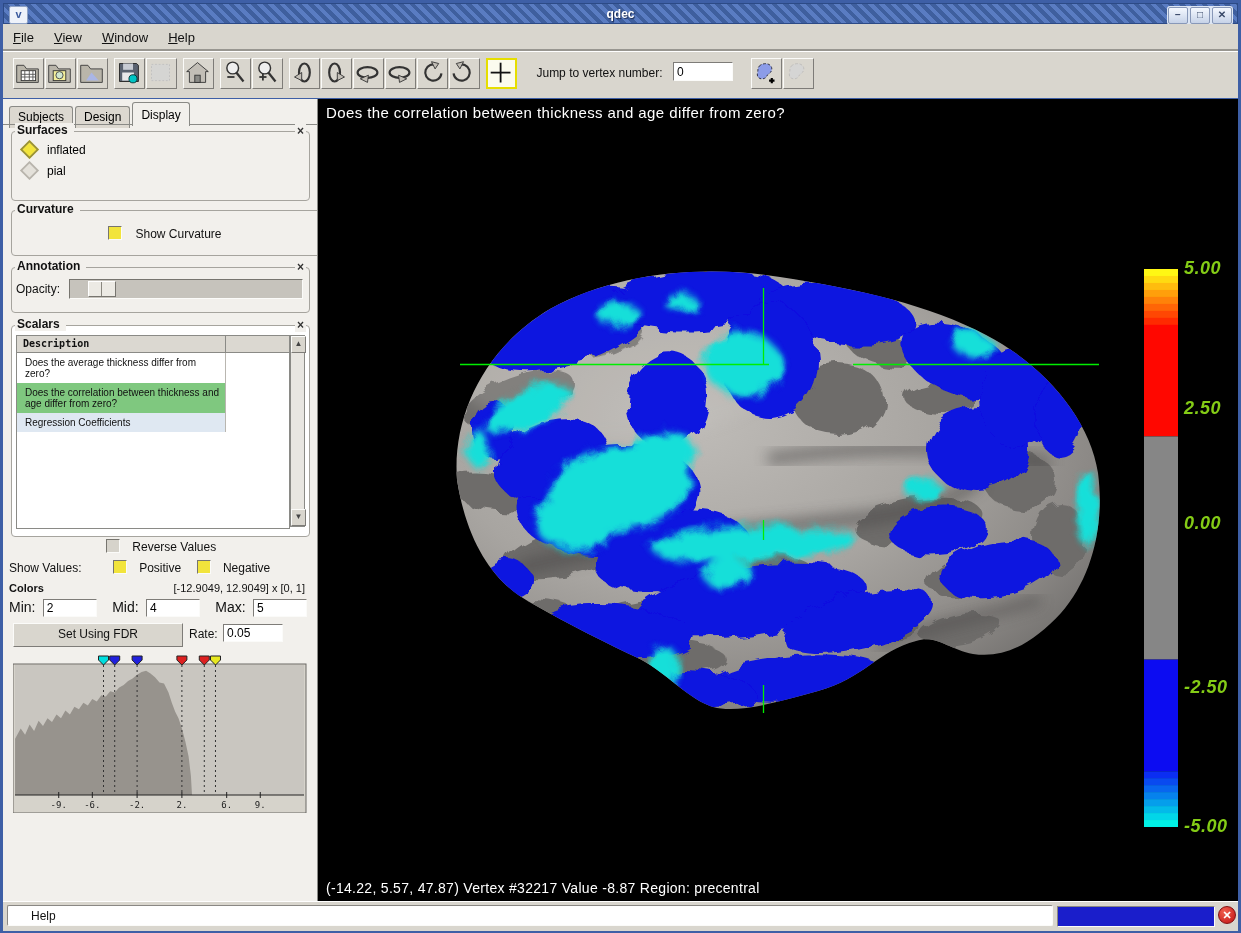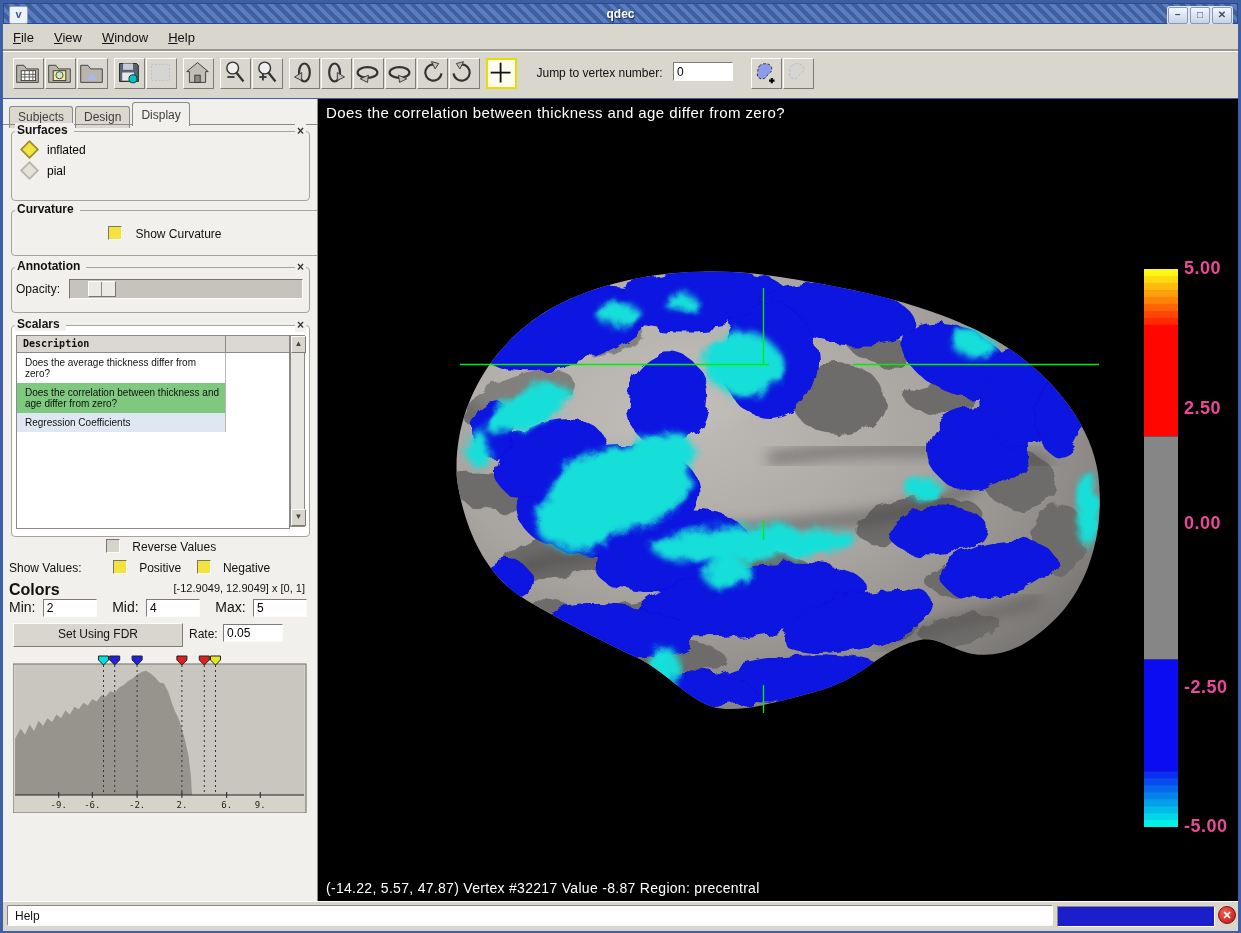--- a/index.html
+++ b/index.html
@@ -40,21 +40,21 @@
   #jump-label{font-size:12px;color:#111;margin:0 6px 0 14px;vertical-align:top;
     display:inline-block;padding-top:8px;}
   #jump-input{width:52px;height:17px;border:1px solid;border-color:#7e7c78 #fbfbf9 #fbfbf9 #7e7c78;
     background:#fff;font-size:12px;padding:0 3px;vertical-align:top;margin-top:4px;
     font-family:"Liberation Sans",sans-serif;}
   #sel-btns{display:inline-block;margin-left:14px;}
 
   
   #leftpanel{left:3px;top:99px;width:314px;height:802px;background:#f2f0ec;}
   #tabs{left:6px;top:3px;height:22px;}
-  .tab{display:inline-block;padding:3px 8px 4px 8px;font-size:12px;color:#404040;
+  .tab{display:inline-block;padding:3px 8px 4px 8px;font-size:12px;color:#000000;
     background:#dcd8d0;border:1px solid #8a8a86;border-bottom:none;
     border-radius:3px 3px 0 0;margin-right:2px;position:relative;top:2px;}
   .tab.active{background:#f2f0ec;top:0;padding-top:5px;z-index:3;}
   #tabpage-line{left:0;top:25px;width:314px;height:1px;background:#8a8a86;}
 
   .groupbox{position:absolute;border:1px solid #a6a49e;border-radius:4px;}
   .gb-title{position:absolute;top:-9px;left:3px;background:#f2f0ec;padding:0 6px 0 2px;
     font-size:12px;font-weight:bold;color:#111;}
   .gb-close{position:absolute;top:-8px;right:3px;background:#f2f0ec;padding:0 2px;
     font-size:12px;color:#333;line-height:14px;font-weight:bold;}
@@ -97,49 +97,49 @@
   #scalar-scroll{left:278px;top:9px;width:15px;height:192px;background:#e8e6e1;
     border:1px solid #8a8a86;box-sizing:border-box;}
   .scroll-arrow{position:absolute;left:0;width:13px;height:15px;background:#d9d6ce;
     border:1px solid;border-color:#fbfbf9 #7e7c78 #7e7c78 #fbfbf9;font-size:8px;
     text-align:center;line-height:14px;color:#444;}
 
   .panel-row{position:absolute;font-size:12px;color:#111;}
   #row-reverse{left:103px;top:440px;}
   #row-showvalues{left:6px;top:461px;}
   #row-colors{left:6px;top:482px;width:302px;}
-  #colors-title{font-weight:bold;font-size:16px;}
+  #colors-title{font-weight:bold;font-size:11px;}
   #colors-range{position:absolute;right:6px;top:1px;font-size:11px;}
   #row-minmax{left:6px;top:500px;width:300px;}
   .mini-label{display:inline-block;font-size:14px;}
   .mini-input{height:16px;border:1px solid;border-color:#7e7c78 #fbfbf9 #fbfbf9 #7e7c78;
     background:#fff;font-size:12px;padding:0 3px;font-family:"Liberation Sans",sans-serif;}
   #fdr-btn{position:absolute;left:10px;top:524px;width:168px;height:22px;
     background:#d9d6ce;border:1px solid;border-color:#fbfbf9 #7e7c78 #7e7c78 #fbfbf9;
     font-size:12px;text-align:center;line-height:20px;color:#111;}
   #rate-label{left:186px;top:528px;text-align:center;}
   #rate-input{position:absolute;left:220px;top:525px;width:52px;}
 
   #histo-box{left:10px;top:556px;width:294px;height:158px;}
 
   
   #canvas{left:317px;top:99px;width:920px;height:802px;background:#000;
     border-left:1px solid #8a8a86;box-sizing:content-box;}
   #vp-question{left:8px;top:5px;color:#fff;font-size:15px;letter-spacing:.4px;}
   #vp-status{left:8px;bottom:5px;color:#fff;font-size:14px;letter-spacing:.3px;}
   #colorbar{left:826px;top:170px;width:34px;height:558px;}
-  .cb-label-num{position:absolute;left:866px;color:#ec4899;font-weight:bold;
-    font-size:18px;letter-spacing:.5px;}
+  .cb-label-num{position:absolute;left:866px;color:#84cc16;font-weight:bold;
+    font-style:italic;font-size:18px;letter-spacing:.5px;}
 
   
   #statusbar{left:3px;top:901px;width:1235px;height:29px;background:#d9d6ce;
     border-top:1px solid #fff;}
   #help-field{left:4px;top:3px;width:1046px;height:21px;background:#fff;
     border:1px solid;border-color:#8a8884 #fbfbf9 #fbfbf9 #8a8884;border-radius:2px;
-    font-size:12px;color:#111;line-height:20px;padding-left:7px;box-sizing:border-box;}
+    font-size:12px;color:#111;line-height:20px;padding-left:23px;box-sizing:border-box;}
   #progress-field{left:1054px;top:4px;width:156px;height:19px;
     border:1px solid;border-color:#8a8884 #fbfbf9 #fbfbf9 #8a8884;background:#1a1ecb;}
   #progress-text{width:100%;text-align:right;color:#e5e5e5;font-size:12px;line-height:18px;margin-top:32px;}
   #cancel-btn{left:1215px;top:4px;width:18px;height:18px;border-radius:50%;
     background:radial-gradient(circle at 35% 30%,#f06050,#c01010);
     color:#fff;font-size:11px;font-weight:bold;text-align:center;line-height:17px;
     border:1px solid #801010;box-sizing:border-box;}
 </style>
 </head>
 <body>

